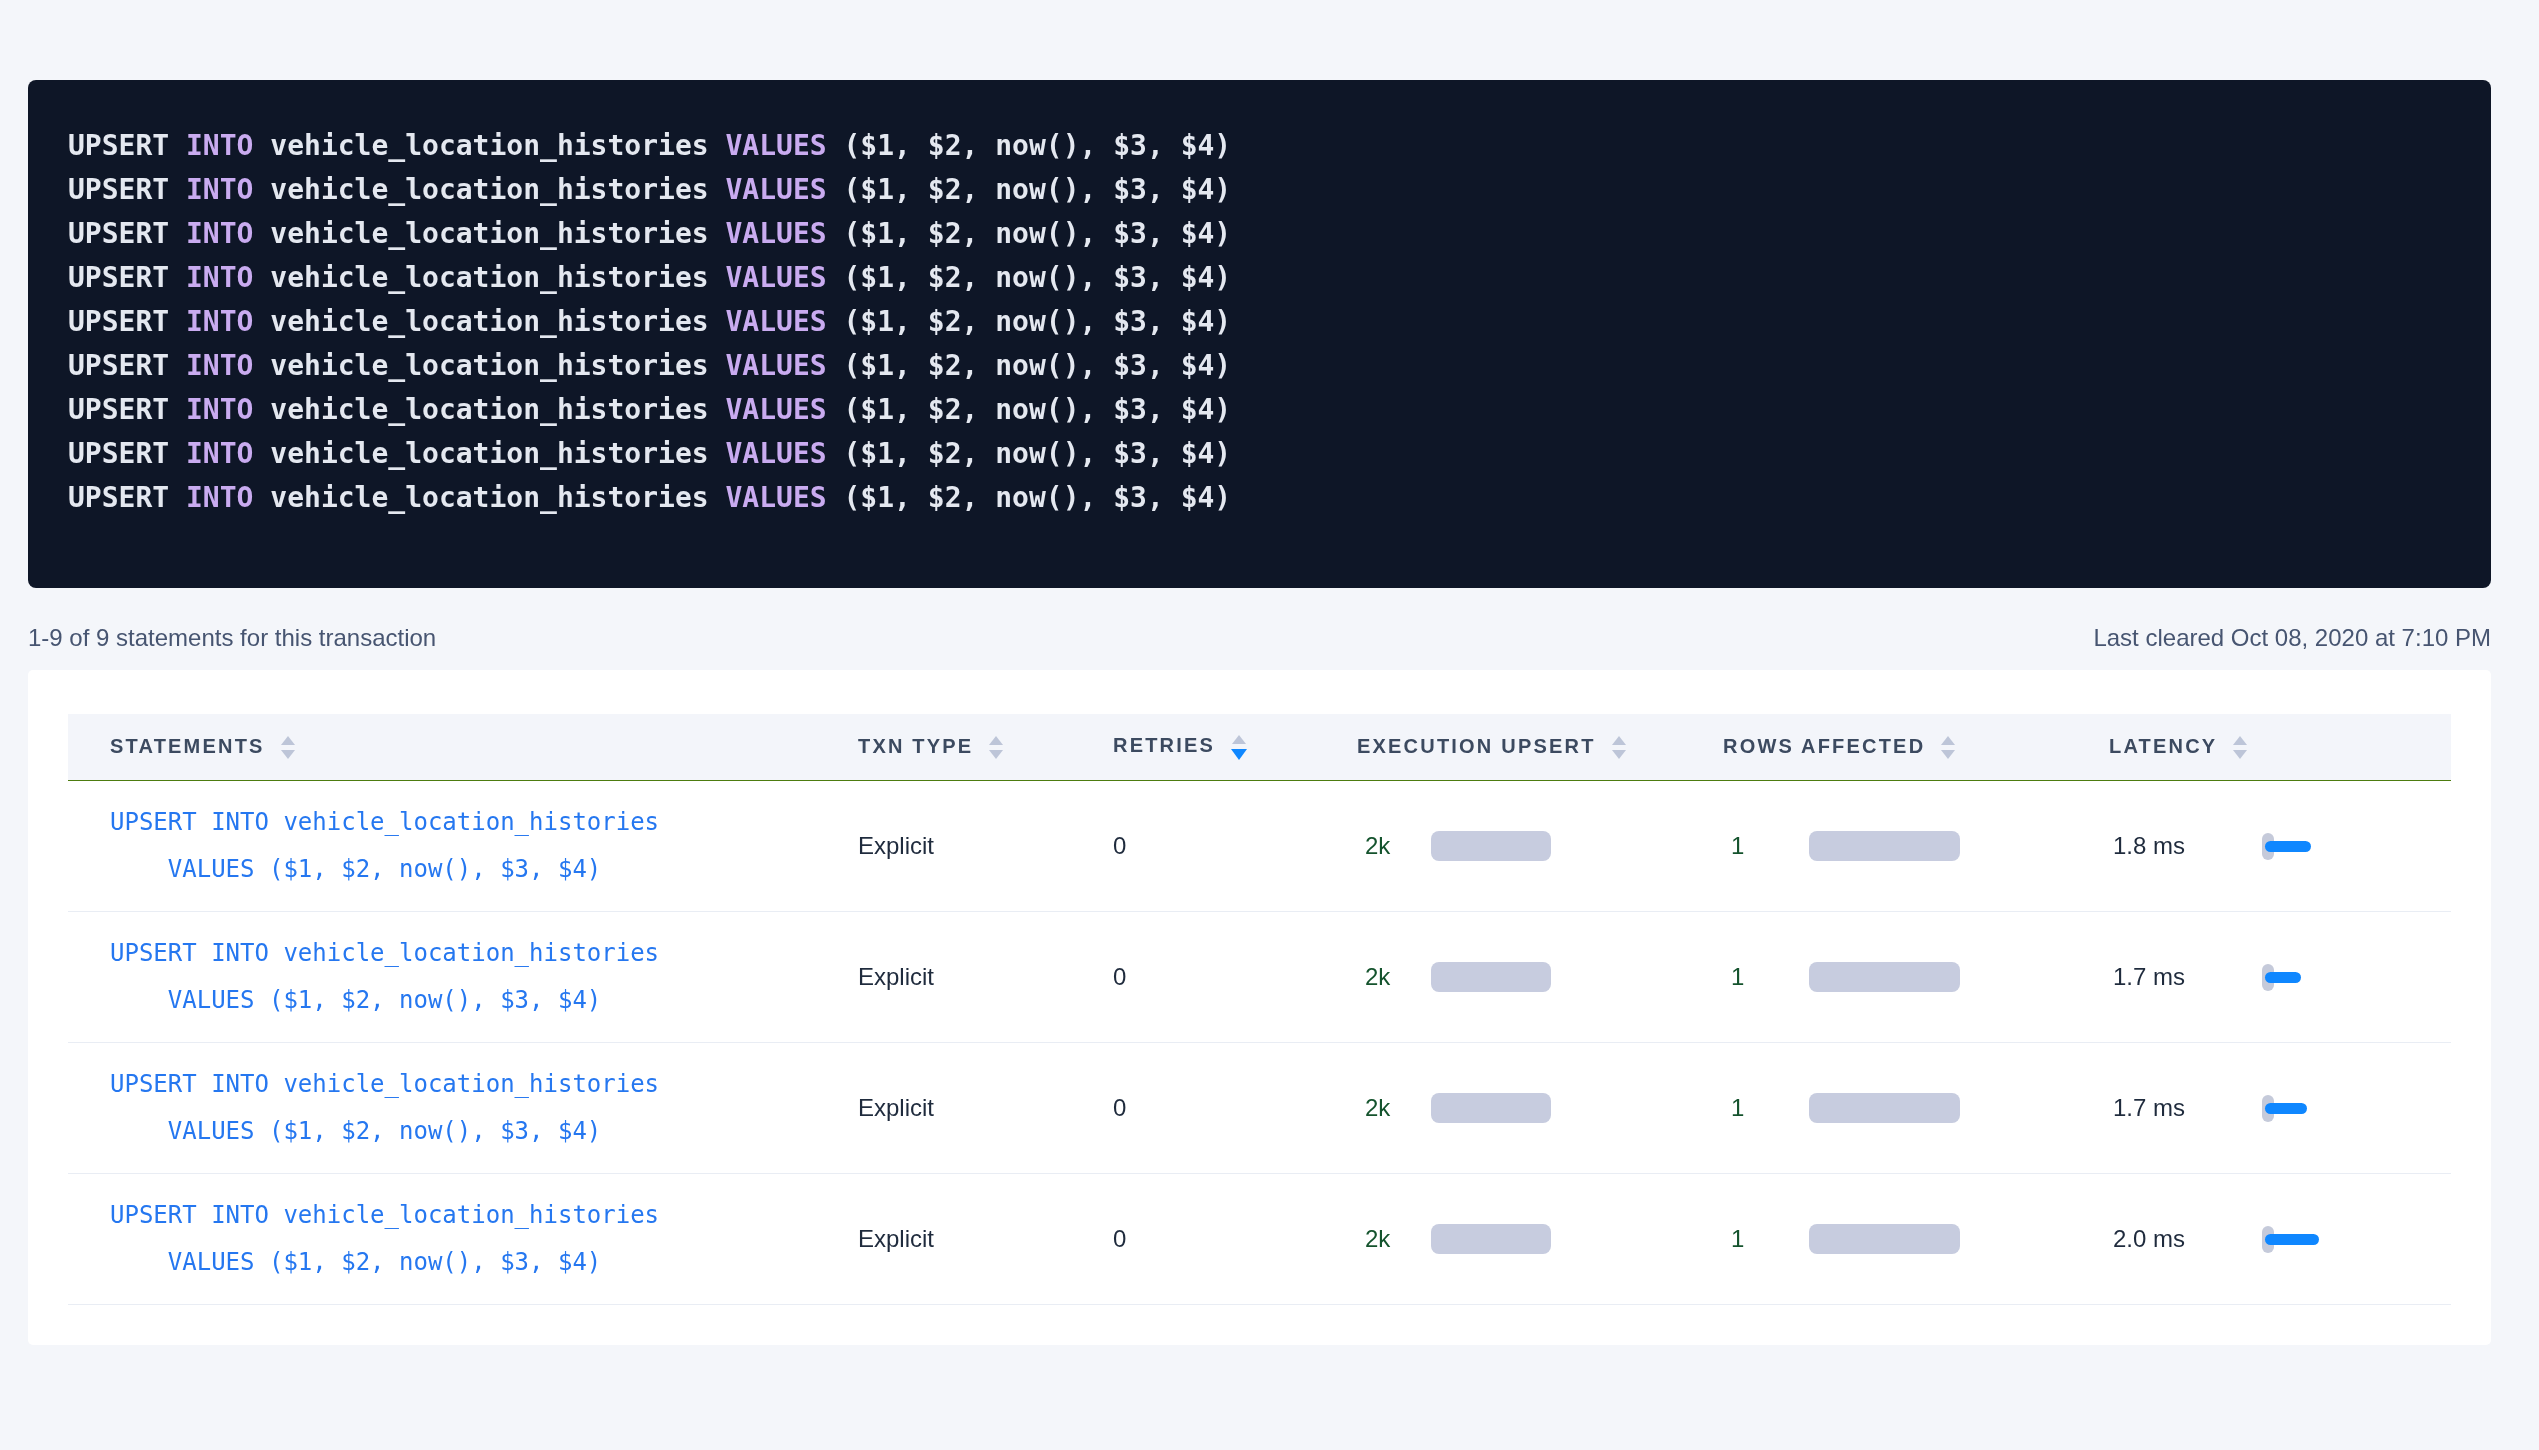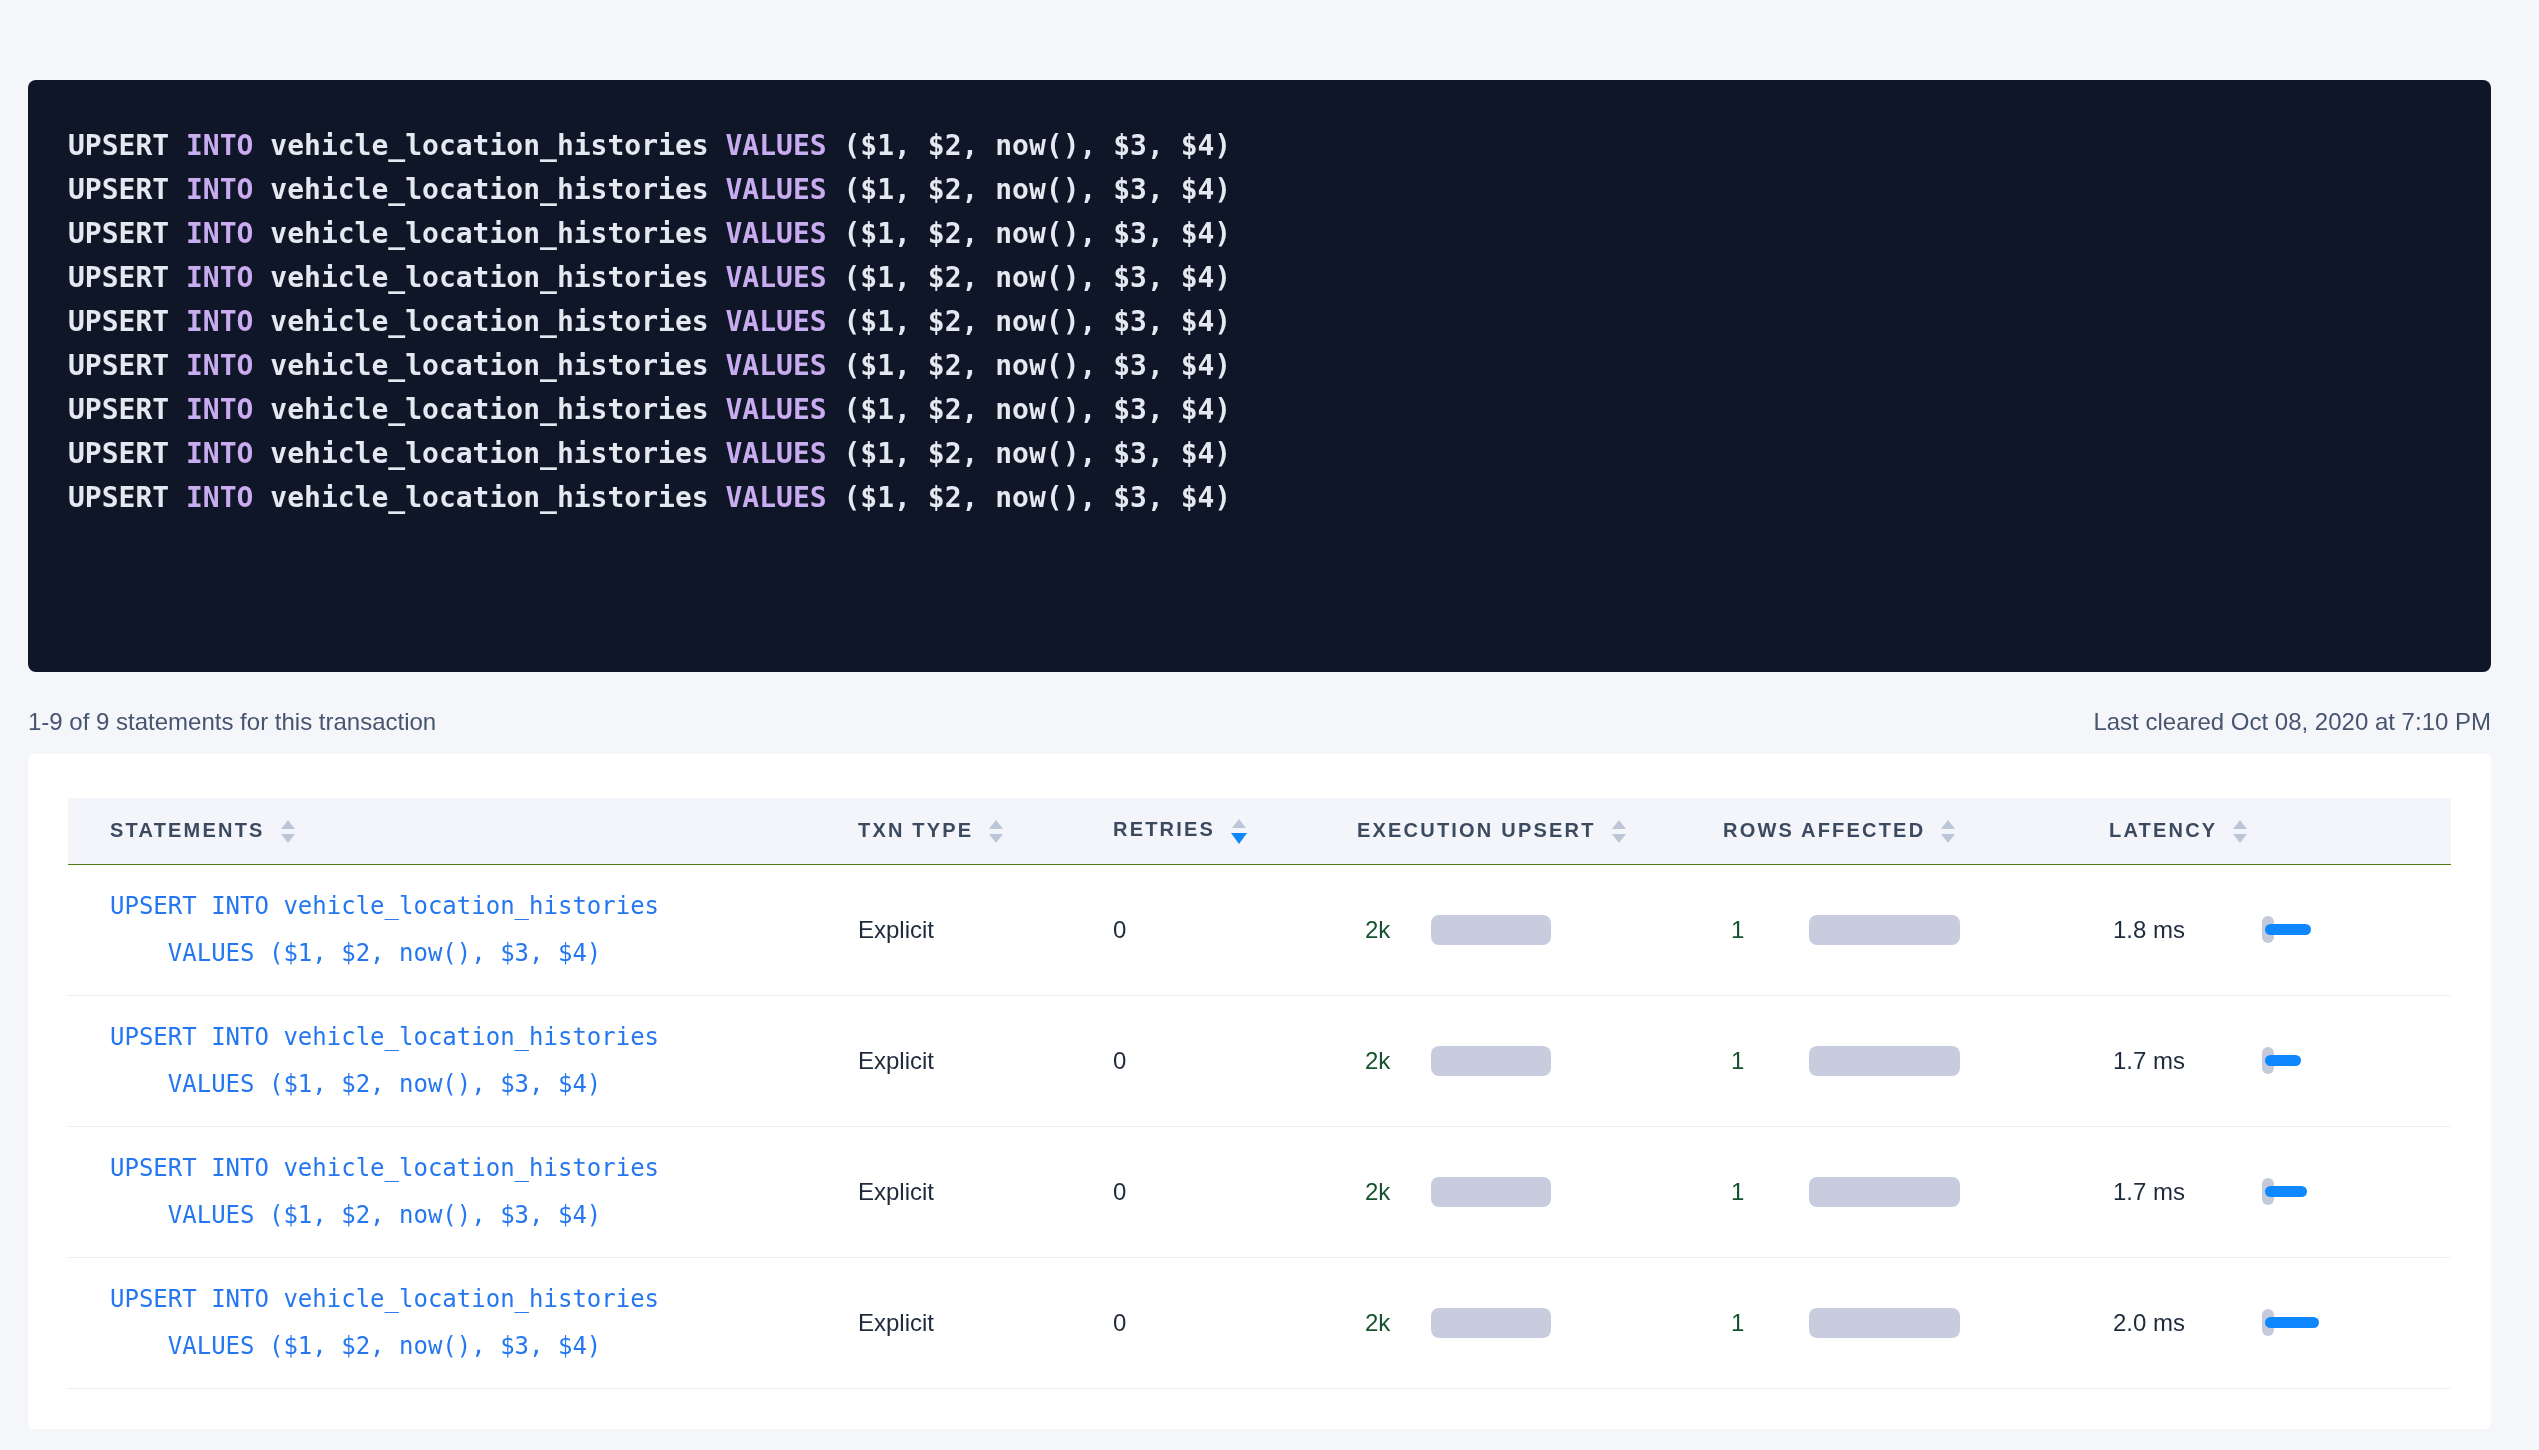--- a/index.html
+++ b/index.html
@@ -15,21 +15,21 @@
   .page-title {
     margin: 0; padding: 20px 0 0 0;
     font-size: 38px; line-height: 44px;
     font-weight: 700; letter-spacing: -0.3px;
     color: #1c2534;
   }
 
   
   .code-box {
     margin-top: 80px;
-    height: 592px;
+    height: 508px;
     box-sizing: border-box;
     background: #0e1627;
     border-radius: 8px;
     padding: 44px 40px;
     overflow: hidden;
   }
   .code-line {
     font-family: "DejaVu Sans Mono", "Liberation Mono", monospace;
     font-size: 28px; line-height: 44px;
     font-weight: 700;
@@ -123,21 +123,21 @@
 
   .metric-cell { display: flex; align-items: center; }
   .metric-val  { margin-left: 8px; min-width: 66px; color: #14532d; }
   .metric-val.rows { min-width: 78px; }
   .bar {
     display: inline-block;
     height: 30px; border-radius: 8px;
     background: #c7ccdf;
   }
 
-  .lat-cell { display: flex; align-items: flex-start; }
+  .lat-cell { display: flex; align-items: center; }
   .lat-val  { margin-left: 4px; min-width: 149px; color: #1f2b3d; }
   .lat-chart { display: flex; align-items: center; }
   .lat-pill {
     display: inline-block;
     width: 12px; height: 27px;
     border-radius: 7px;
     background: #c5cada;
   }
   .lat-bar {
     display: inline-block;

